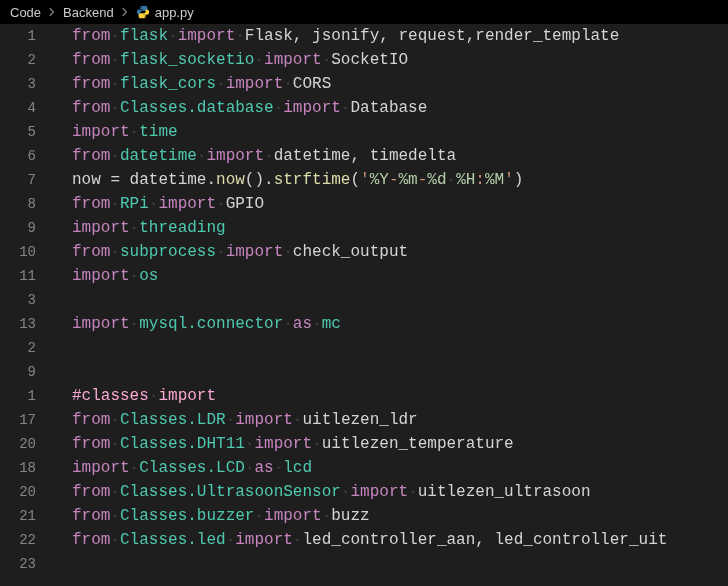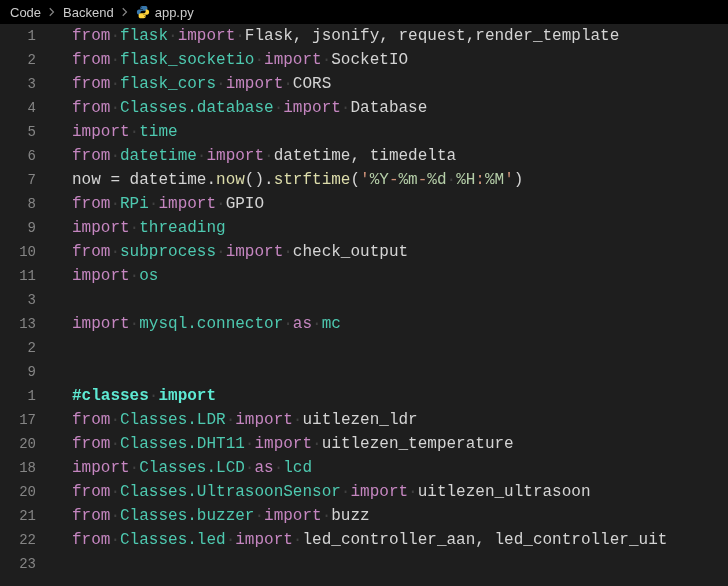--- a/index.html
+++ b/index.html
@@ -64,21 +64,21 @@
 }
 .code .line {
   height: 24px;
 }
 .tok-kw { color: #c586c0; }
 .tok-mod { color: #4ec9b0; }
 .tok-id { color: #d4d4d4; }
 .tok-fn { color: #dcdcaa; }
 .tok-str { color: #ce9178; }
 .tok-str2 { color: #b5cea8; }
-.tok-com { color: #5eead4; font-weight: bold; }
+.tok-com { color: #f9a8d4; }
 .tok-punct { color: #d4d4d4; }
 .tok-ws { color: #404040; }
 .tok-op { color: #d4d4d4; }
 </style>
 </head>
 <body>
 
 <div class="breadcrumbs">
   <span class="crumb">Code</span>
   <span class="chevron">

